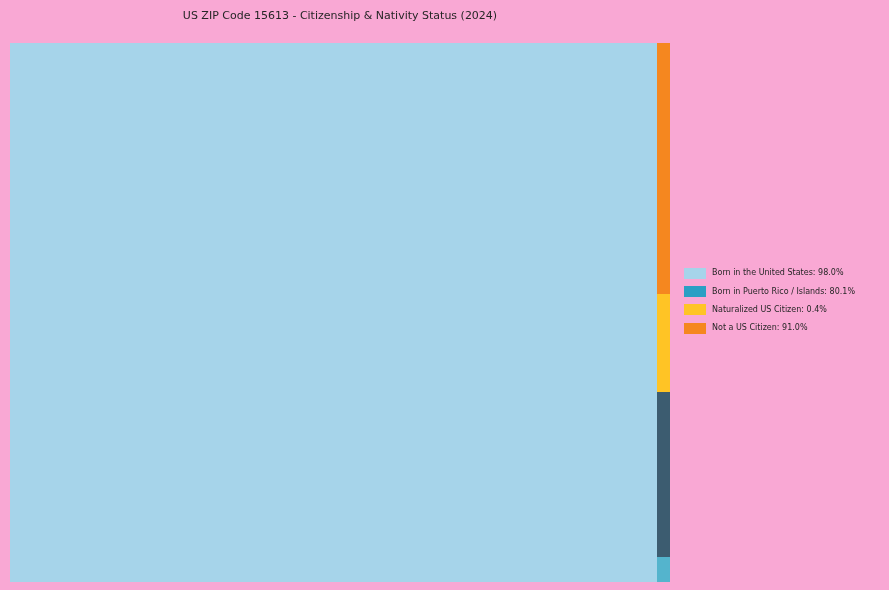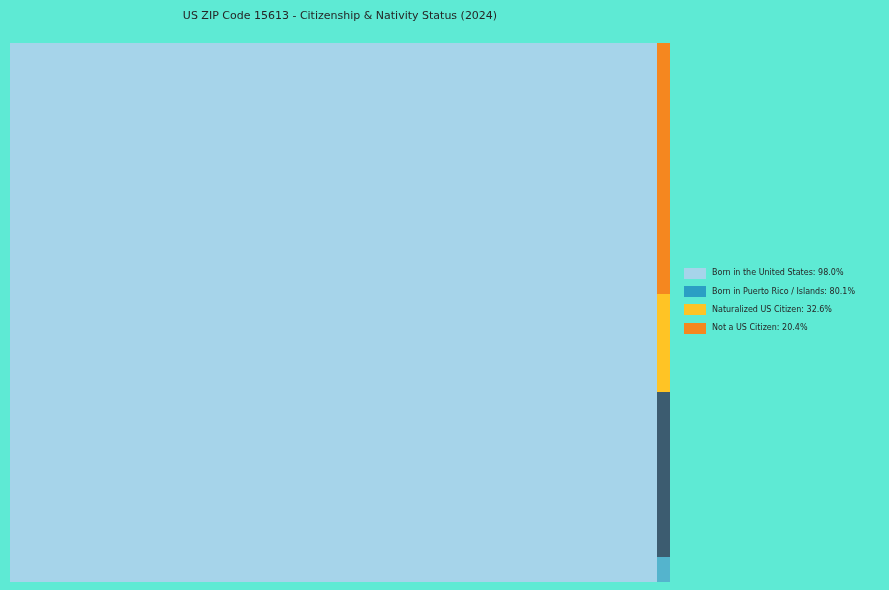--- a/index.html
+++ b/index.html
@@ -14,21 +14,21 @@
     overflow: hidden;
     font-family: "DejaVu Sans", "Liberation Sans", sans-serif;
   }
 
   #figure {
     position: absolute;
     left: 0;
     top: 0;
     width: 889px;
     height: 590px;
-    background: #5eead4;
+    background: #f9a8d4;
   }
 
   #chart-title {
     position: absolute;
     left: 0;
     top: 9px;
     width: 680px;
     text-align: center;
     font-size: 11px;
     color: #262626;
@@ -142,23 +142,23 @@
     </div>
 
     <div class="legend-row">
       <span class="legend-swatch" style="background: rgb(43, 159, 196);"></span>
       <span class="legend-label">Born in Puerto Rico / Islands: 80.1%</span>
     </div>
 
 
     <div class="legend-row">
       <span class="legend-swatch" style="background: rgb(255, 196, 37);"></span>
-      <span class="legend-label">Naturalized US Citizen: 32.6%</span>
+      <span class="legend-label">Naturalized US Citizen: 0.4%</span>
     </div>
 
     <div class="legend-row">
       <span class="legend-swatch" style="background: rgb(245, 135, 31);"></span>
-      <span class="legend-label">Not a US Citizen: 20.4%</span>
+      <span class="legend-label">Not a US Citizen: 91.0%</span>
     </div>
 
   </div>
 
 </div>
 
 </body></html>

